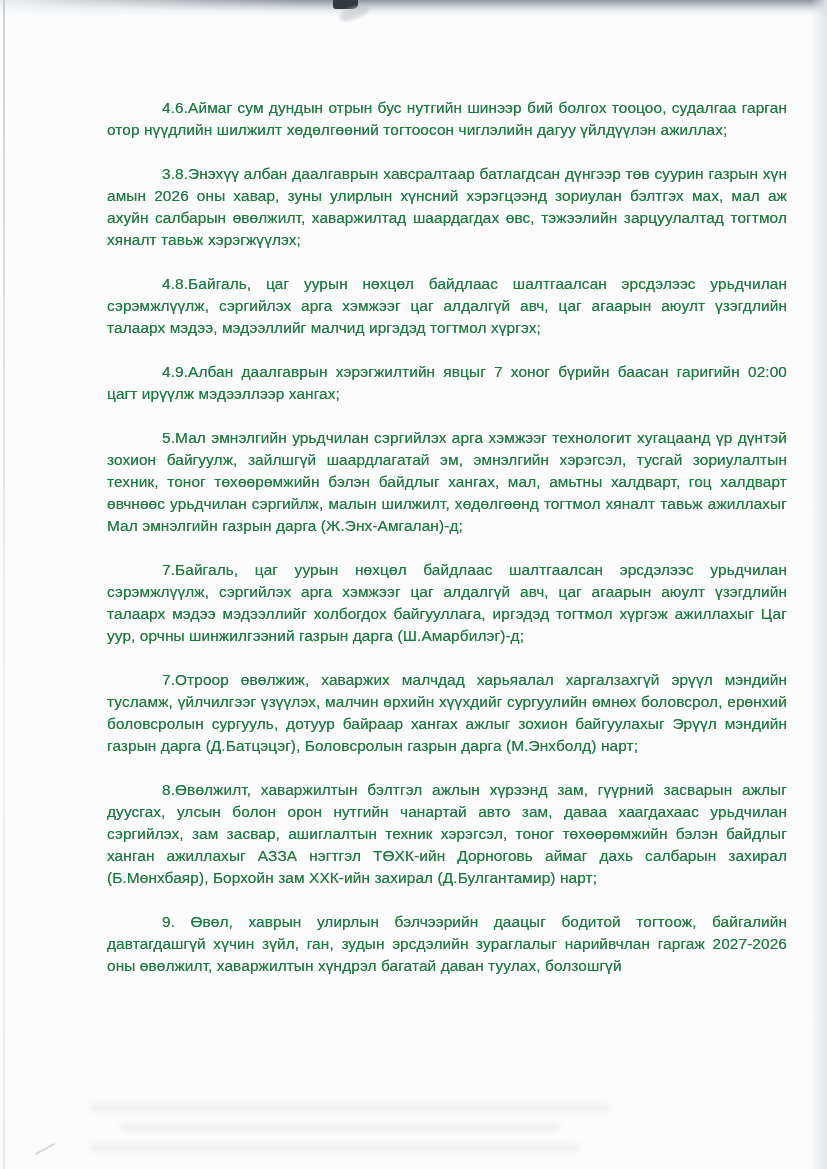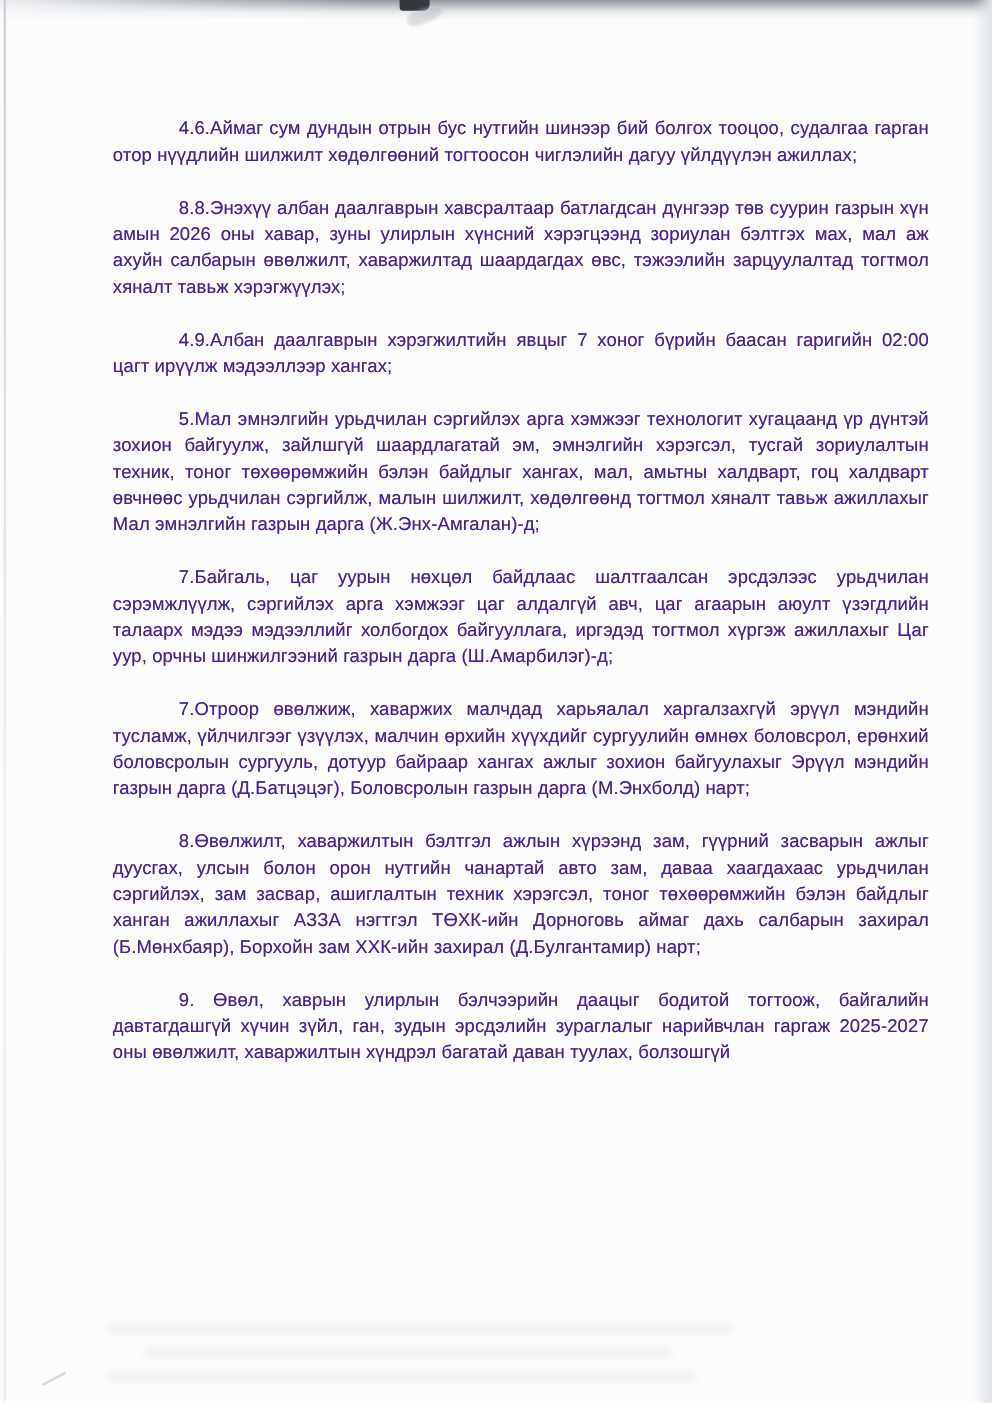--- a/index.html
+++ b/index.html
@@ -47,49 +47,50 @@
   }
   .bleed-row.r1 { top:1103px; width:520px; }
   .bleed-row.r2 { top:1123px; width:440px; left:120px; }
   .bleed-row.r3 { top:1143px; width:490px; }
   .scan-scratch {
     position:absolute; top:1148px; left:34px; width:22px; height:2px;
     background:#ccd0d4; transform:rotate(-28deg); opacity:.8;
   }
   
   .content {
-    position:absolute; left:94px; top:97px; width:680px;
-    color:#4c1d95; font-size:15.4px; line-height:22px;
+    position:absolute; left:107px; top:97px; width:680px;
+    color:#15803d; font-size:15.4px; line-height:22px;
     text-align:justify; letter-spacing:.1px;
     text-shadow:0 0 .5px rgba(35,35,35,.55);
   }
   .para { text-indent:55px; margin:0 0 22px 0; }
   .para:last-child { margin-bottom:0; }
 </style>
 </head>
 <body>
 
 <div class="page">
 
   <div class="scan-top-edge"></div>
   <div class="scan-top-edge-left-fade"></div>
   <div class="scan-top-smudge"></div>
   <div class="scan-top-smudge-tail"></div>
   <div class="scan-right-edge"></div>
   <div class="scan-left-edge"></div>
 
   <div class="content">
     <p class="para">4.6.Аймаг сум дундын отрын бус нутгийн шинээр бий болгох тооцоо, судалгаа гарган отор нүүдлийн шилжилт хөдөлгөөний тогтоосон чиглэлийн дагуу үйлдүүлэн ажиллах;</p>
-    <p class="para">8.8.Энэхүү албан даалгаврын хавсралтаар батлагдсан дүнгээр төв суурин газрын хүн амын 2026 оны хавар, зуны улирлын хүнсний хэрэгцээнд зориулан бэлтгэх мах, мал аж ахуйн салбарын өвөлжилт, хаваржилтад шаардагдах өвс, тэжээлийн зарцуулалтад тогтмол хяналт тавьж хэрэгжүүлэх;</p>
+    <p class="para">3.8.Энэхүү албан даалгаврын хавсралтаар батлагдсан дүнгээр төв суурин газрын хүн амын 2026 оны хавар, зуны улирлын хүнсний хэрэгцээнд зориулан бэлтгэх мах, мал аж ахуйн салбарын өвөлжилт, хаваржилтад шаардагдах өвс, тэжээлийн зарцуулалтад тогтмол хяналт тавьж хэрэгжүүлэх;</p>
+    <p class="para">4.8.Байгаль, цаг уурын нөхцөл байдлаас шалтгаалсан эрсдэлээс урьдчилан сэрэмжлүүлж, сэргийлэх арга хэмжээг цаг алдалгүй авч, цаг агаарын аюулт үзэгдлийн талаарх мэдээ, мэдээллийг малчид иргэдэд тогтмол хүргэх;</p>
     <p class="para">4.9.Албан даалгаврын хэрэгжилтийн явцыг 7 хоног бүрийн баасан гаригийн 02:00 цагт ирүүлж мэдээллээр хангах;</p>
     <p class="para">5.Мал эмнэлгийн урьдчилан сэргийлэх арга хэмжээг технологит хугацаанд үр дүнтэй зохион байгуулж, зайлшгүй шаардлагатай эм, эмнэлгийн хэрэгсэл, тусгай зориулалтын техник, тоног төхөөрөмжийн бэлэн байдлыг хангах, мал, амьтны халдварт, гоц халдварт өвчнөөс урьдчилан сэргийлж, малын шилжилт, хөдөлгөөнд тогтмол хяналт тавьж ажиллахыг Мал эмнэлгийн газрын дарга (Ж.Энх-Амгалан)-д;</p>
     <p class="para">7.Байгаль, цаг уурын нөхцөл байдлаас шалтгаалсан эрсдэлээс урьдчилан сэрэмжлүүлж, сэргийлэх арга хэмжээг цаг алдалгүй авч, цаг агаарын аюулт үзэгдлийн талаарх мэдээ мэдээллийг холбогдох байгууллага, иргэдэд тогтмол хүргэж ажиллахыг Цаг уур, орчны шинжилгээний газрын дарга (Ш.Амарбилэг)-д;</p>
     <p class="para">7.Отроор өвөлжиж, хаваржих малчдад харьяалал харгалзахгүй эрүүл мэндийн тусламж, үйлчилгээг үзүүлэх, малчин өрхийн хүүхдийг сургуулийн өмнөх боловсрол, ерөнхий боловсролын сургууль, дотуур байраар хангах ажлыг зохион байгуулахыг Эрүүл мэндийн газрын дарга (Д.Батцэцэг), Боловсролын газрын дарга (М.Энхболд) нарт;</p>
     <p class="para">8.Өвөлжилт, хаваржилтын бэлтгэл ажлын хүрээнд зам, гүүрний засварын ажлыг дуусгах, улсын болон орон нутгийн чанартай авто зам, даваа хаагдахаас урьдчилан сэргийлэх, зам засвар, ашиглалтын техник хэрэгсэл, тоног төхөөрөмжийн бэлэн байдлыг ханган ажиллахыг АЗЗА нэгтгэл ТӨХК-ийн Дорноговь аймаг дахь салбарын захирал (Б.Мөнхбаяр), Борхойн зам ХХК-ийн захирал (Д.Булгантамир) нарт;</p>
-    <p class="para">9. Өвөл, хаврын улирлын бэлчээрийн даацыг бодитой тогтоож, байгалийн давтагдашгүй хүчин зүйл, ган, зудын эрсдэлийн зураглалыг нарийвчлан гаргаж 2025-2027 оны өвөлжилт, хаваржилтын хүндрэл багатай даван туулах, болзошгүй</p>
+    <p class="para">9. Өвөл, хаврын улирлын бэлчээрийн даацыг бодитой тогтоож, байгалийн давтагдашгүй хүчин зүйл, ган, зудын эрсдэлийн зураглалыг нарийвчлан гаргаж 2027-2026 оны өвөлжилт, хаваржилтын хүндрэл багатай даван туулах, болзошгүй</p>
   </div>
 
   <div class="bleed-row r1"></div>
   <div class="bleed-row r2"></div>
   <div class="bleed-row r3"></div>
   <div class="scan-scratch"></div>
 
 </div>
 
 </body></html>

